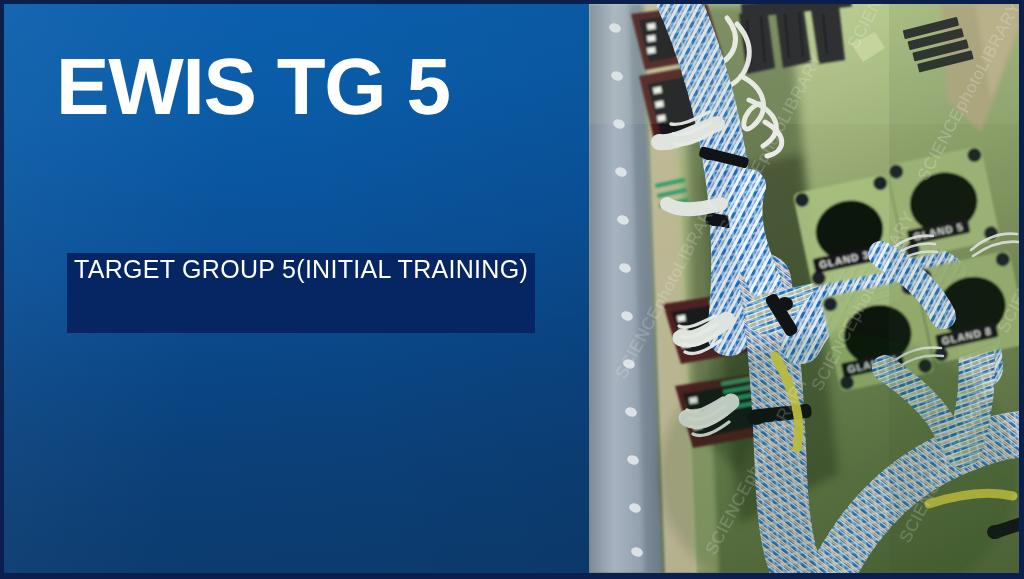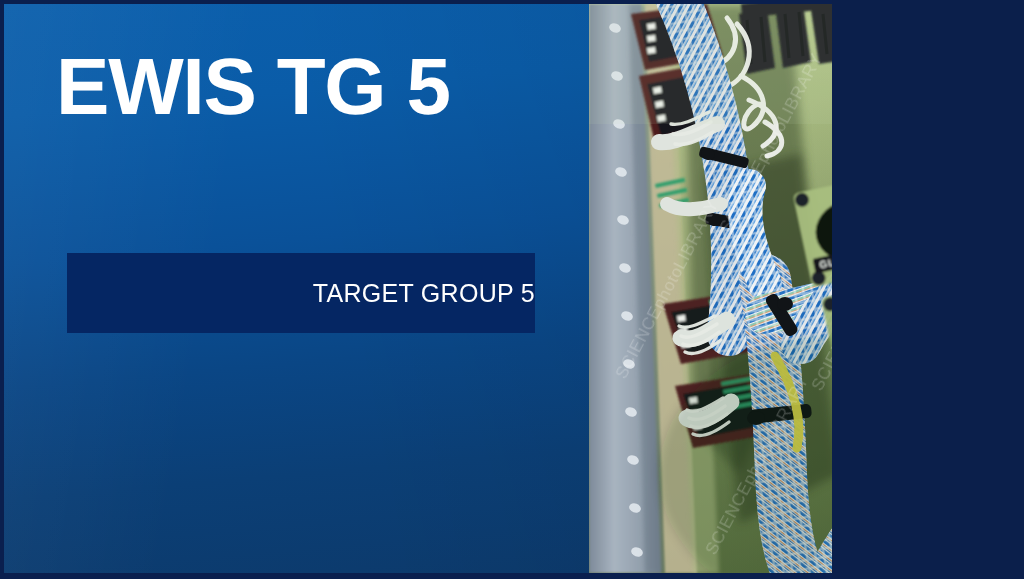--- a/index.html
+++ b/index.html
@@ -6,21 +6,21 @@
     margin: 0;
     padding: 0;
     background: #0b1f4b;
   }
   body {
     font-family: "Liberation Sans", sans-serif;
   }
 
   .slide {
     position: relative;
-    width: 832px;
+    width: 1024px;
     height: 579px;
     overflow: hidden;
     background: #0a1f4e;
   }
 
   
   .title-panel {
     position: absolute;
     left: 0;
     top: 0;
@@ -69,22 +69,22 @@
   }
 
   .subtitle-box {
     position: absolute;
     left: 63px;
     top: 249px;
     width: 468px;
     height: 80px;
     background: #052663;
     display: flex;
-    flex-direction: column;
-    align-items: flex-end;
+    flex-direction: row;
+    align-items: flex-start;
     justify-content: center;
   }
 
   .subtitle-line {
     color: #ffffff;
     font-size: 25px;
     font-weight: 400;
     line-height: 1.28;
     letter-spacing: 0.3px;
     white-space: nowrap;
@@ -113,20 +113,21 @@
 
   <div class="title-panel">
     <div class="panel-sheen"></div>
 
     <div class="title-block">
       <span class="title-line">EWIS TG 5</span>
     </div>
 
     <div class="subtitle-box">
       <span class="subtitle-line">TARGET GROUP 5</span>
+      <span class="subtitle-line">(INITIAL TRAINING)</span>
     </div>
   </div>
 
   <div class="photo">
     <svg width="430" height="569" viewBox="0 0 430 569" xmlns="http://www.w3.org/2000/svg">
       <defs>
         <linearGradient id="panelG" x1="0" y1="0" x2="1" y2="1">
           <stop offset="0%" stop-color="#c3d39a"></stop>
           <stop offset="35%" stop-color="#b4c88a"></stop>
           <stop offset="70%" stop-color="#9bb274"></stop>

